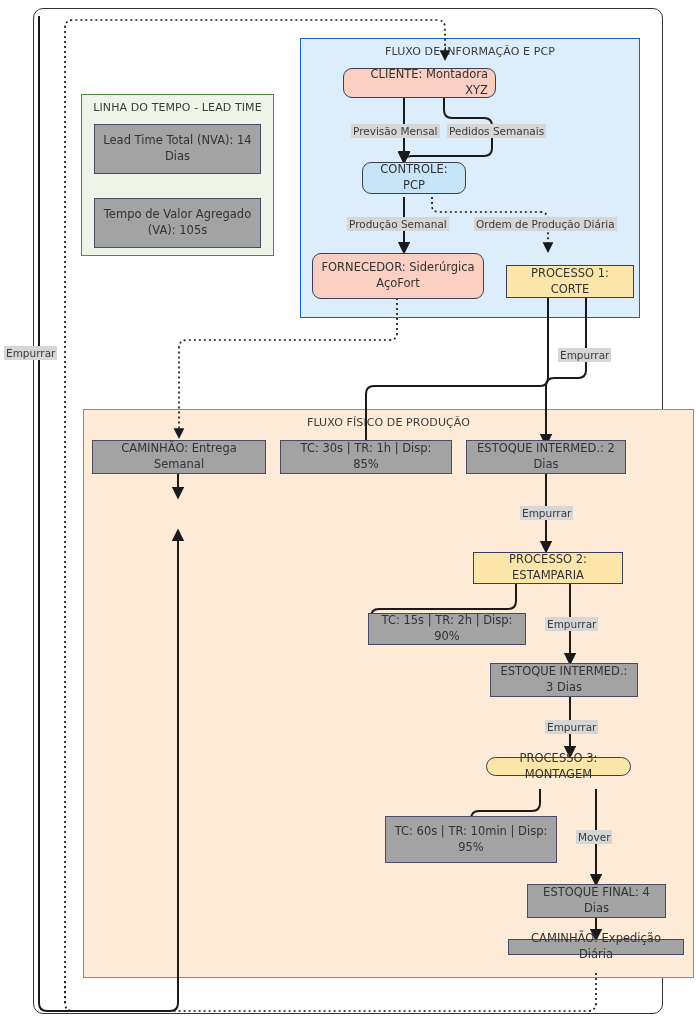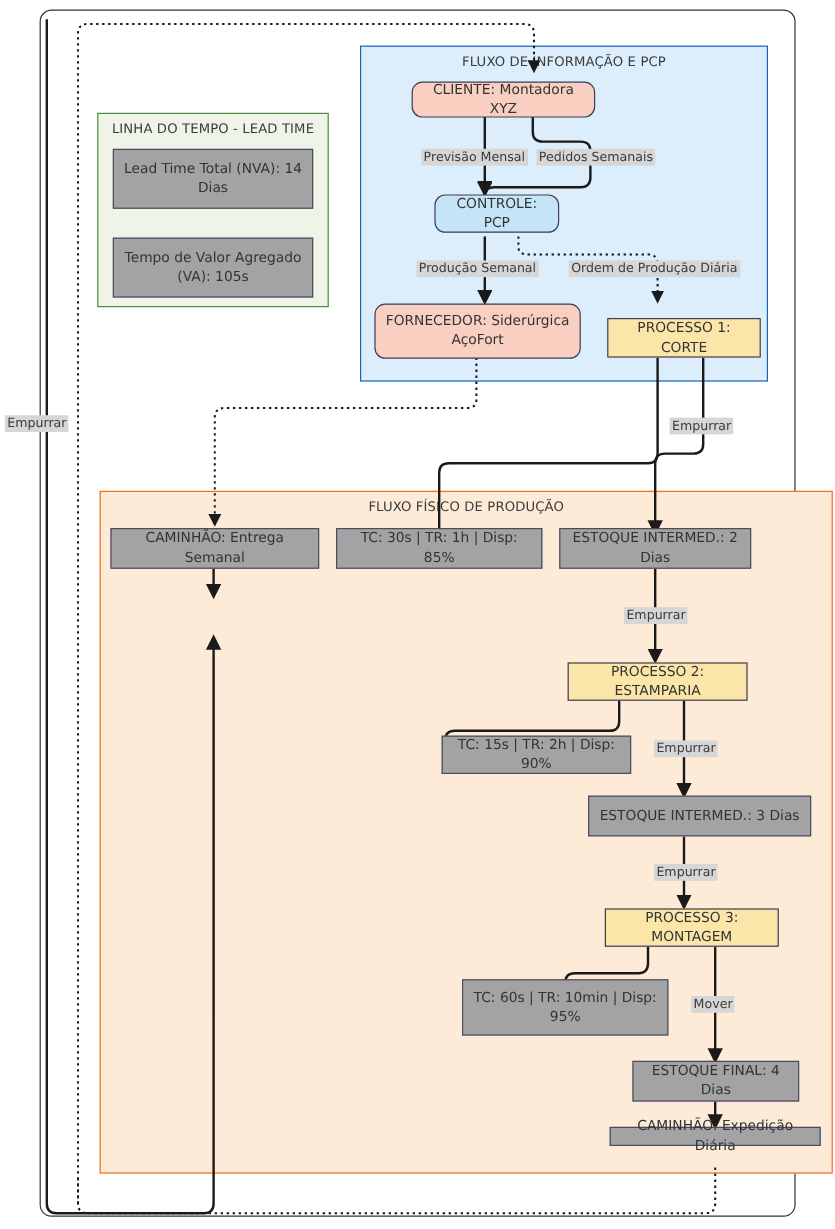--- a/index.html
+++ b/index.html
@@ -11,21 +11,21 @@
   #stage{position:absolute;left:0;top:0;width:696px;height:1024px;}
   svg.edges{position:absolute;left:0;top:0;width:696px;height:1024px;pointer-events:none;}
 
   .node{
     position:absolute;box-sizing:border-box;display:flex;
     align-items:center;justify-content:center;text-align:center;
     font-size:11.5px;line-height:1.35;color:#333333;
     border:1.6px solid #4a4a63;background:#a3a3a3;
     padding:3px 7px;
   }
-  .node.client{background:#f9cfc2;border-color:#3d3d55;border-radius:9px;}
+  .node.client{background:#f9cfc2;border-color:#3d3d55;border-radius:9px;text-align:right;}
   .node.supplier{background:#f9cfc2;border-color:#3d3d55;border-radius:9px;}
   .node.control{background:#c6e4f7;border-color:#3d3d55;border-radius:9px;}
   .node.process{background:#fbe5a8;border-color:#3d3d55;}
 
   .container-box{position:absolute;box-sizing:border-box;}
   .container-box > .ctitle{
     position:absolute;left:0;right:0;top:6px;text-align:center;
     font-size:11px;color:#3b3b3b;letter-spacing:.1px;
   }
   #info-cluster{background:#dceefb;border:1.6px solid #1565c0;}
@@ -150,25 +150,25 @@
   </div>
 
   <div class="node process" style="left:473px;top:552px;width:150px;height:32px;">
     <span>PROCESSO 2: ESTAMPARIA</span>
   </div>
 
   <div class="node" style="left:368px;top:613px;width:158px;height:32px;align-items:center;">
     <span>TC: 15s | TR: 2h | Disp: 90%</span>
   </div>
 
-  <div class="node" style="left:490px;top:663px;width:186px;height:34px;">
+  <div class="node" style="left:490px;top:663px;width:148px;height:34px;">
     <span>ESTOQUE INTERMED.: 3 Dias</span>
   </div>
 
-  <div class="node process" style="left:504px;top:757px;width:145px;height:32px;">
+  <div class="node process" style="left:486px;top:757px;width:145px;height:19px;border-radius:10px;">
     <span>PROCESSO 3: MONTAGEM</span>
   </div>
 
   <div class="node" style="left:385px;top:816px;width:172px;height:47px;">
     <span>TC: 60s | TR: 10min | Disp: 95%</span>
   </div>
 
   <div class="node" style="left:527px;top:884px;width:139px;height:34px;">
     <span>ESTOQUE FINAL: 4 Dias</span>
   </div>

